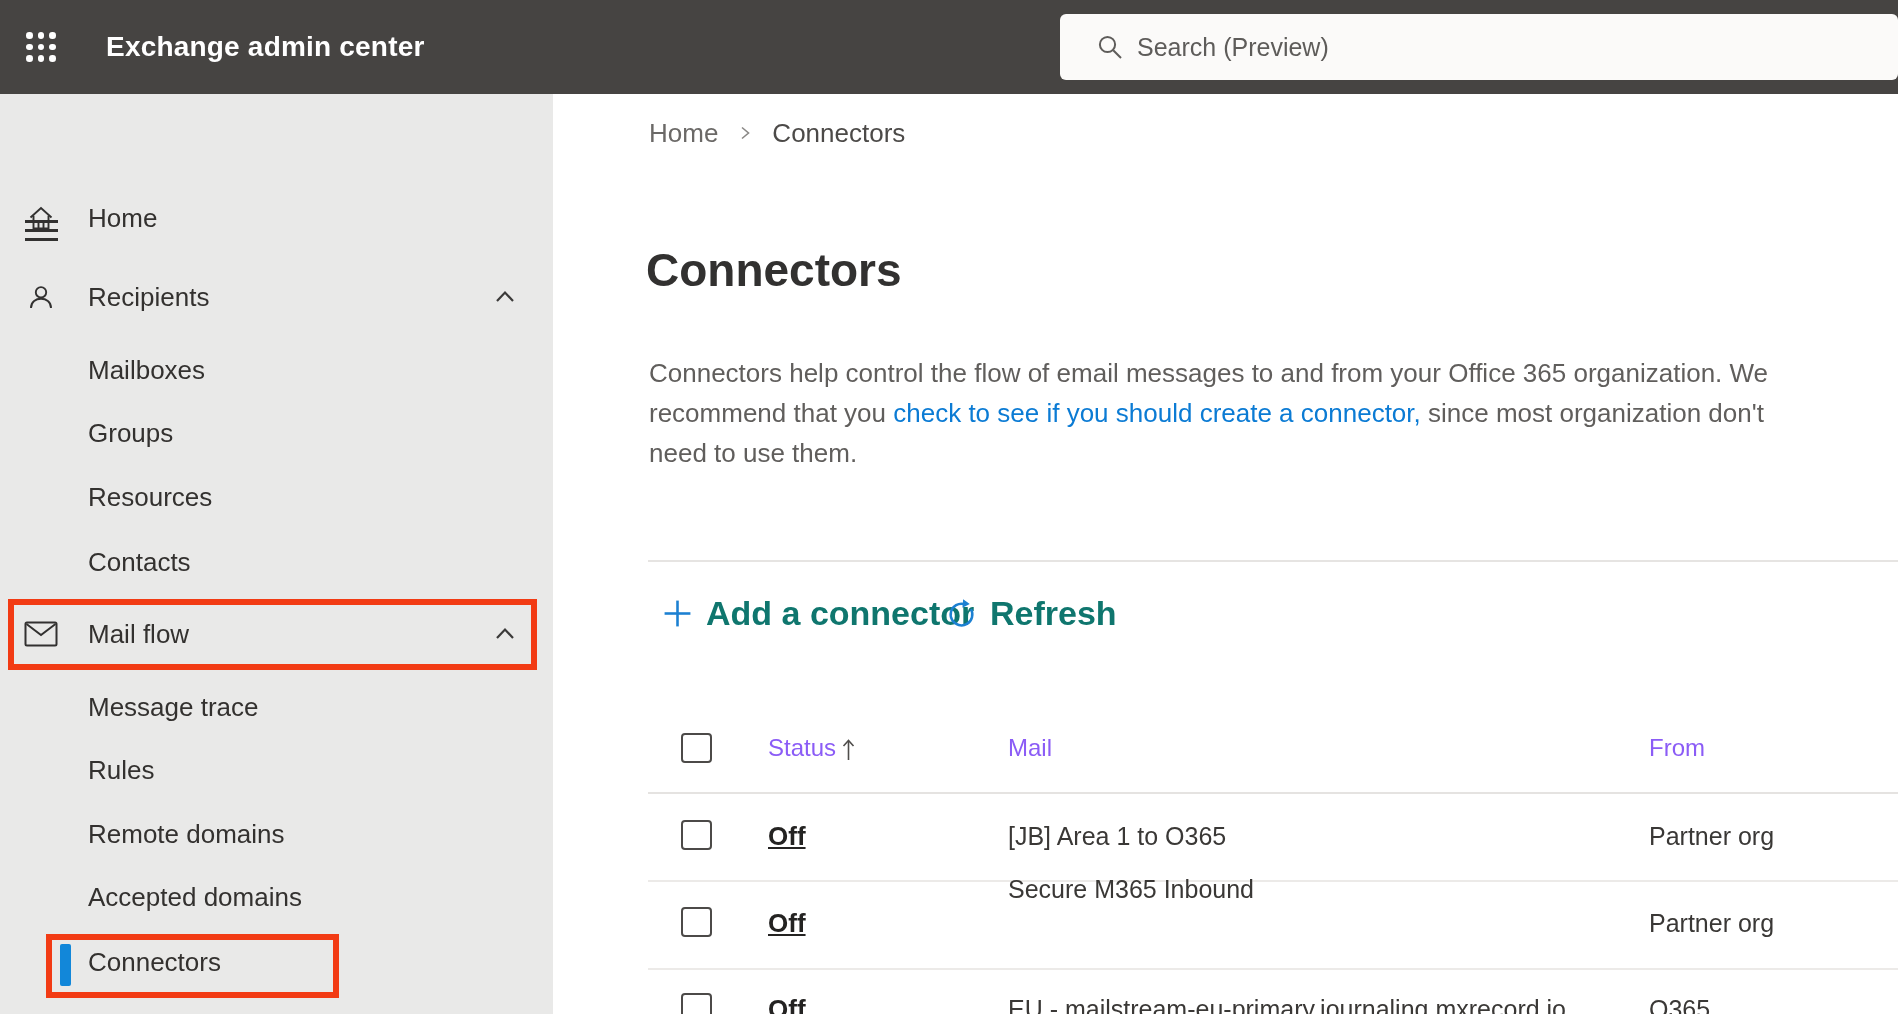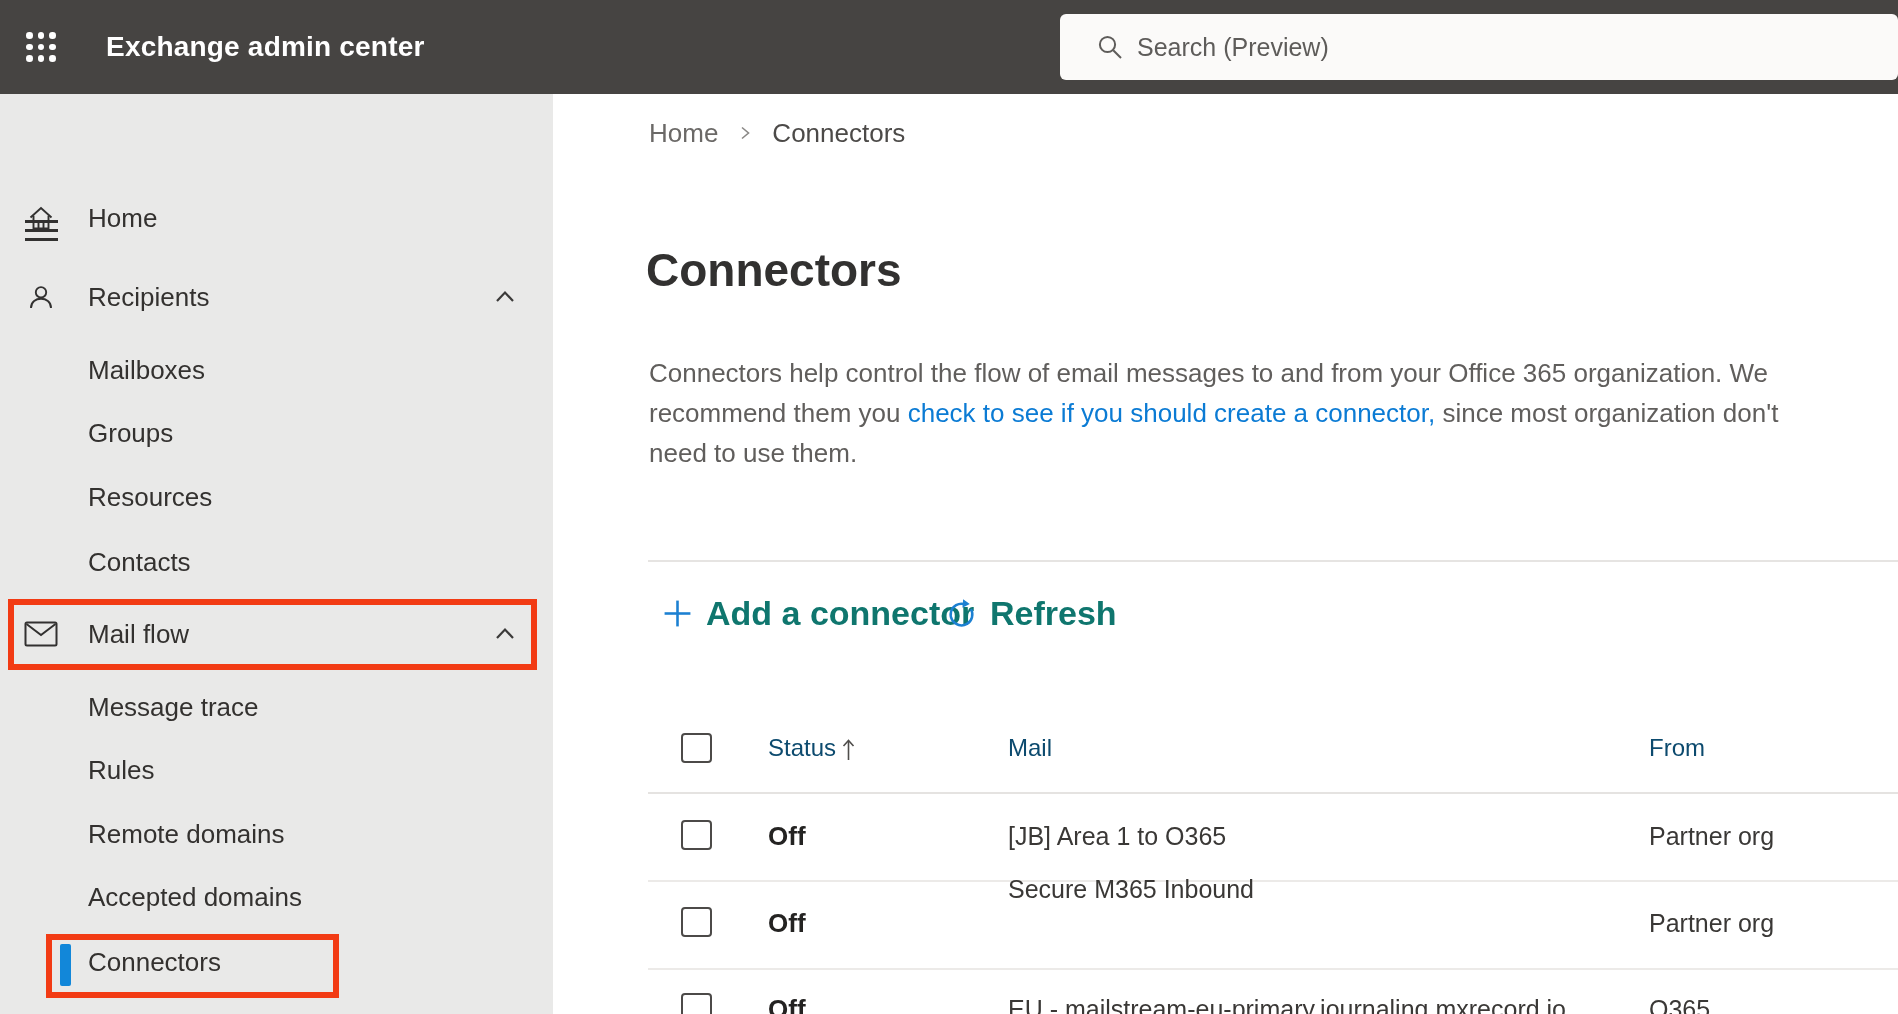--- a/index.html
+++ b/index.html
@@ -38,22 +38,22 @@
   .breadcrumb{position:absolute;left:96px;top:19px;height:40px;display:flex;align-items:center;gap:18px;}
   .crumb-home{font-size:26px;color:#6b6967;cursor:pointer;}
   .crumb-current{font-size:26px;color:#4c4a48;}
   .page-title{position:absolute;left:93px;top:149px;font-size:46px;font-weight:700;color:#323130;}
   .desc{position:absolute;left:96px;top:259px;font-size:26px;line-height:40px;color:#605e5c;white-space:nowrap;}
   .desc a{color:#0b7bd4;text-decoration:none;cursor:pointer;}
   .divider{position:absolute;left:95px;width:1250px;height:2px;background:#e6e4e2;}
   .tool-btn{position:absolute;top:501px;height:36px;display:flex;align-items:center;cursor:pointer;}
   .tool-btn .lbl{margin-left:13px;font-size:34px;font-weight:600;color:#0f766e;white-space:nowrap;}
   .cbx{position:absolute;left:128px;width:31px;height:30px;border:2px solid #4c4a48;border-radius:4px;background:#fff;cursor:pointer;}
-  .th{position:absolute;font-size:24px;color:#0c4a6e;white-space:nowrap;}
-  .cell-status{position:absolute;left:215px;font-size:26px;font-weight:600;color:#242322;white-space:nowrap;}
+  .th{position:absolute;font-size:24px;color:#8b5cf6;white-space:nowrap;}
+  .cell-status{position:absolute;left:215px;font-size:26px;font-weight:600;color:#242322;white-space:nowrap;text-decoration:underline;}
   .cell-name{position:absolute;left:455px;font-size:25px;color:#3a3836;white-space:nowrap;}
   .cell-from{position:absolute;left:1096px;font-size:25px;color:#3a3836;white-space:nowrap;}
   .sort-arrow{position:absolute;left:288px;top:641px;}
 </style>
 </head>
 <body>
 
 <div class="stage">
 
   <div class="topbar">
@@ -168,21 +168,21 @@
       <svg width="18" height="18" viewBox="0 0 18 18" fill="none" stroke="#8a8886" stroke-width="1.6">
         <polyline points="6,3.5 12.5,9 6,14.5"></polyline>
       </svg>
       <span class="crumb-current">Connectors</span>
     </div>
 
     <div class="page-title">Connectors</div>
 
     <div class="desc">
       <span>Connectors help control the flow of email messages to and from your Office 365 organization. We</span><br>
-      <span>recommend them you </span><a>check to see if you should create a connector,</a><span> since most organization don't</span><br>
+      <span>recommend that you </span><a>check to see if you should create a connector,</a><span> since most organization don't</span><br>
       <span>need to use them.</span>
     </div>
 
     <div class="divider" style="top:466px"></div>
 
     <div class="tool-btn" style="left:109px">
       <svg width="31" height="31" viewBox="0 0 30 30" fill="none" stroke="#1c80d2" stroke-width="2.5">
         <line x1="15" y1="2.5" x2="15" y2="27.5"></line>
         <line x1="2.5" y1="15" x2="27.5" y2="15"></line>
       </svg>

